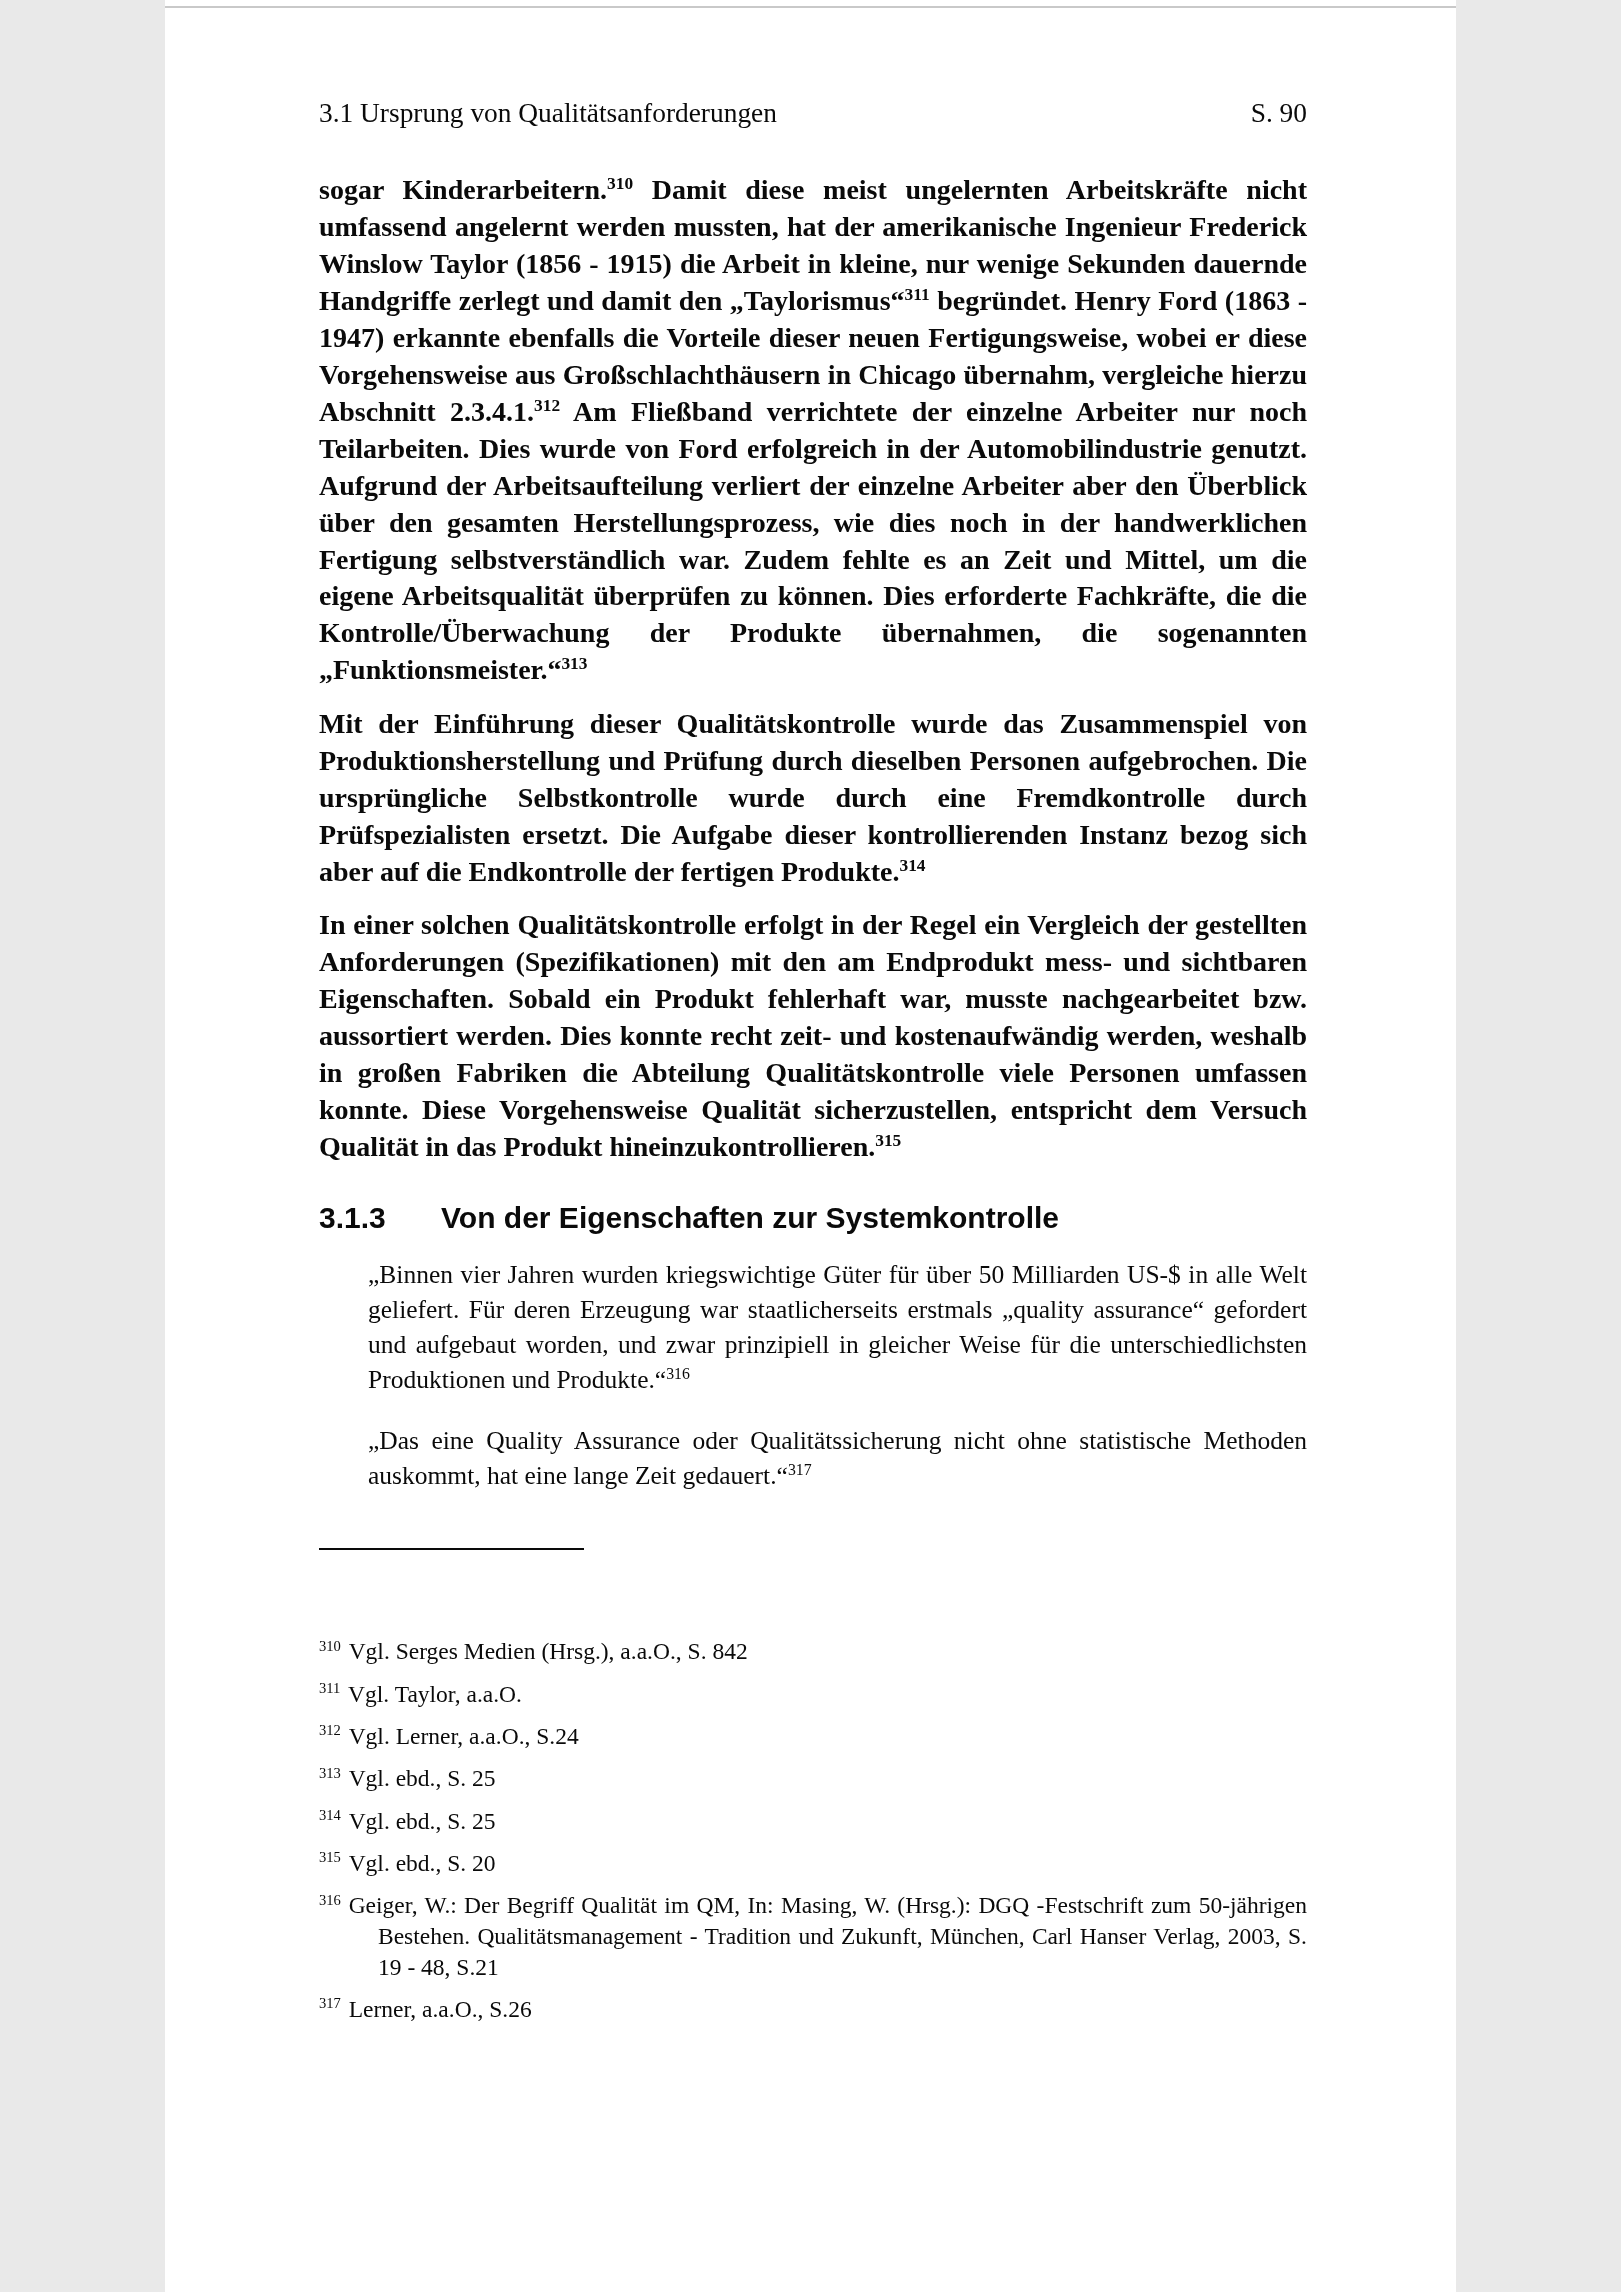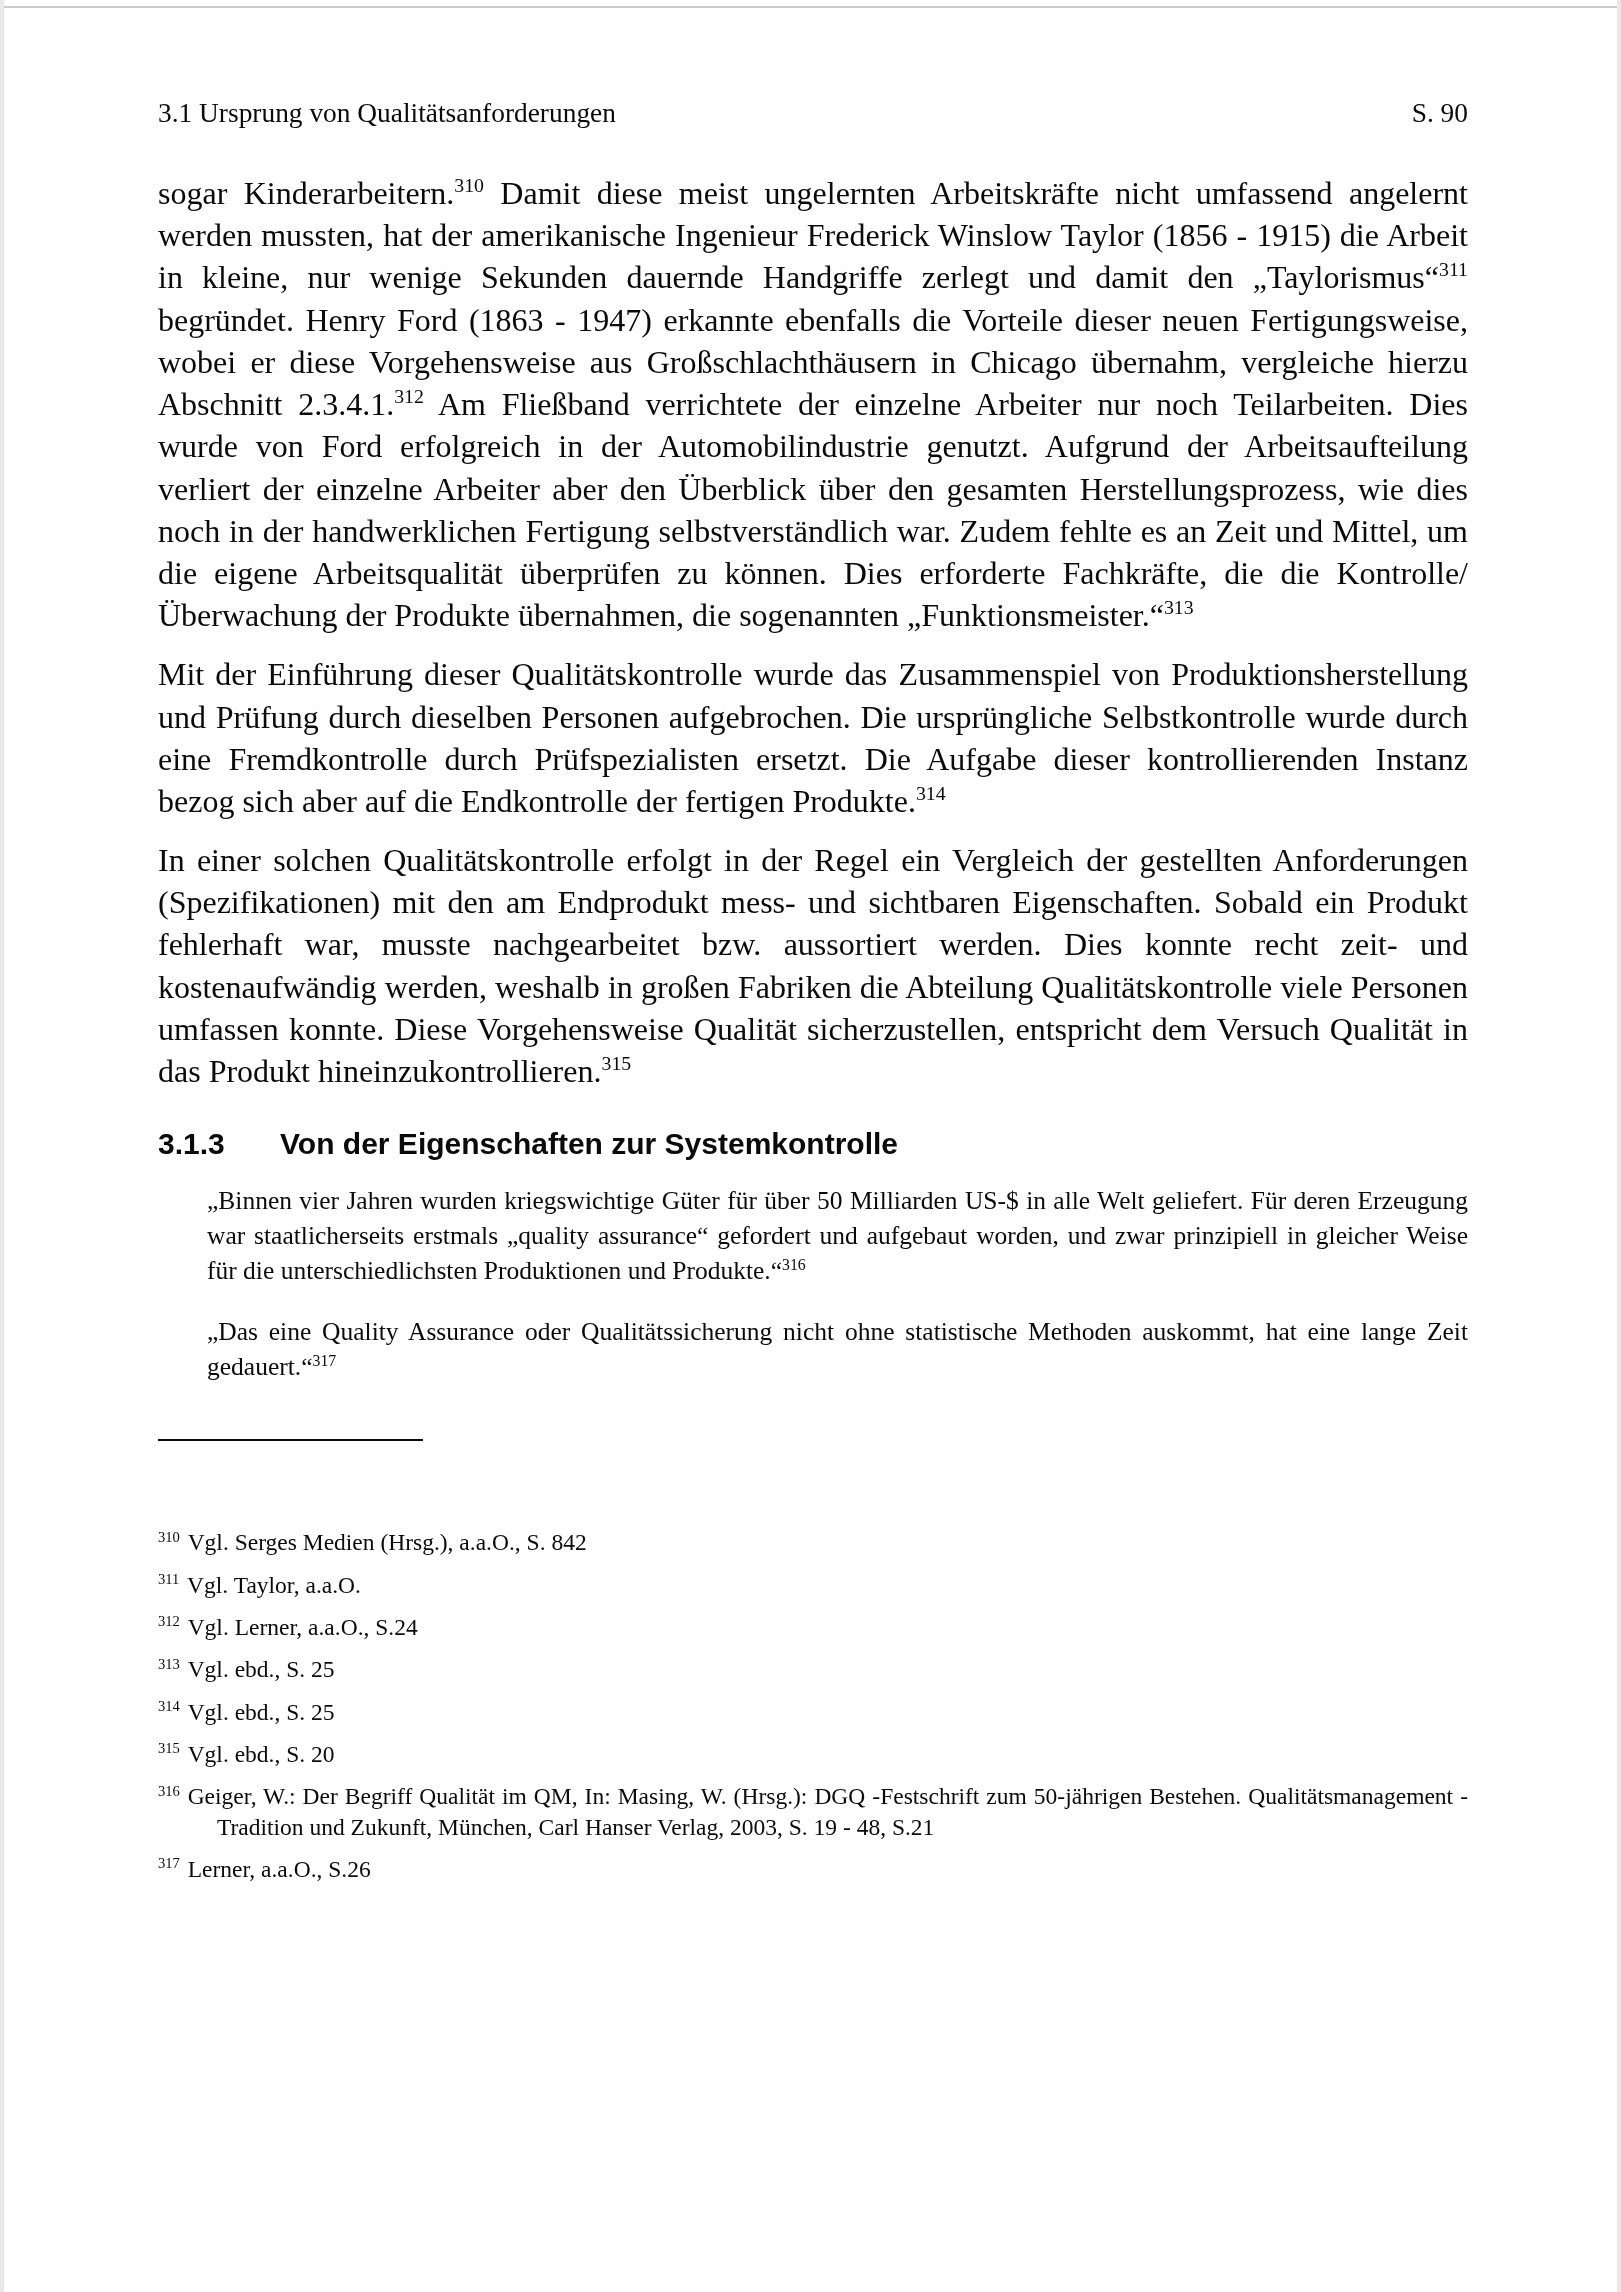--- a/index.html
+++ b/index.html
@@ -2,21 +2,21 @@
 <html lang="de"><head>
 <meta charset="utf-8">
 <style>
   html, body {
     margin: 0;
     padding: 0;
     background: #e9e9e9;
   }
   .page {
     position: relative;
-    width: 1613px;
+    width: 1291px;
     height: 2293px;
     margin: 0 auto;
     background: #ffffff;
     box-sizing: border-box;
     padding: 98px 149px 0 154px;
     font-family: "Liberation Serif", "DejaVu Serif", serif;
     color: #0a0a0a;
     overflow: hidden;
   }
   .scan-edge {
@@ -28,25 +28,26 @@
     background: #c9c9c9;
   }
   .page-header {
     display: flex;
     justify-content: space-between;
     align-items: baseline;
     font-size: 27.4px;
     margin-bottom: 43px;
   }
   .para {
-    font-size: 32px;
+    font-size: 28px;
     line-height: 1.32;
     text-align: justify;
     margin: 0 0 16.7px 0;
     hyphens: auto;
+    font-weight: bold;
     -webkit-hyphens: auto;
   }
   sup {
     font-size: 62%;
     line-height: 0;
     vertical-align: super;
   }
   .section-heading {
     font-family: "Liberation Sans", "DejaVu Sans", sans-serif;
     font-weight: bold;

